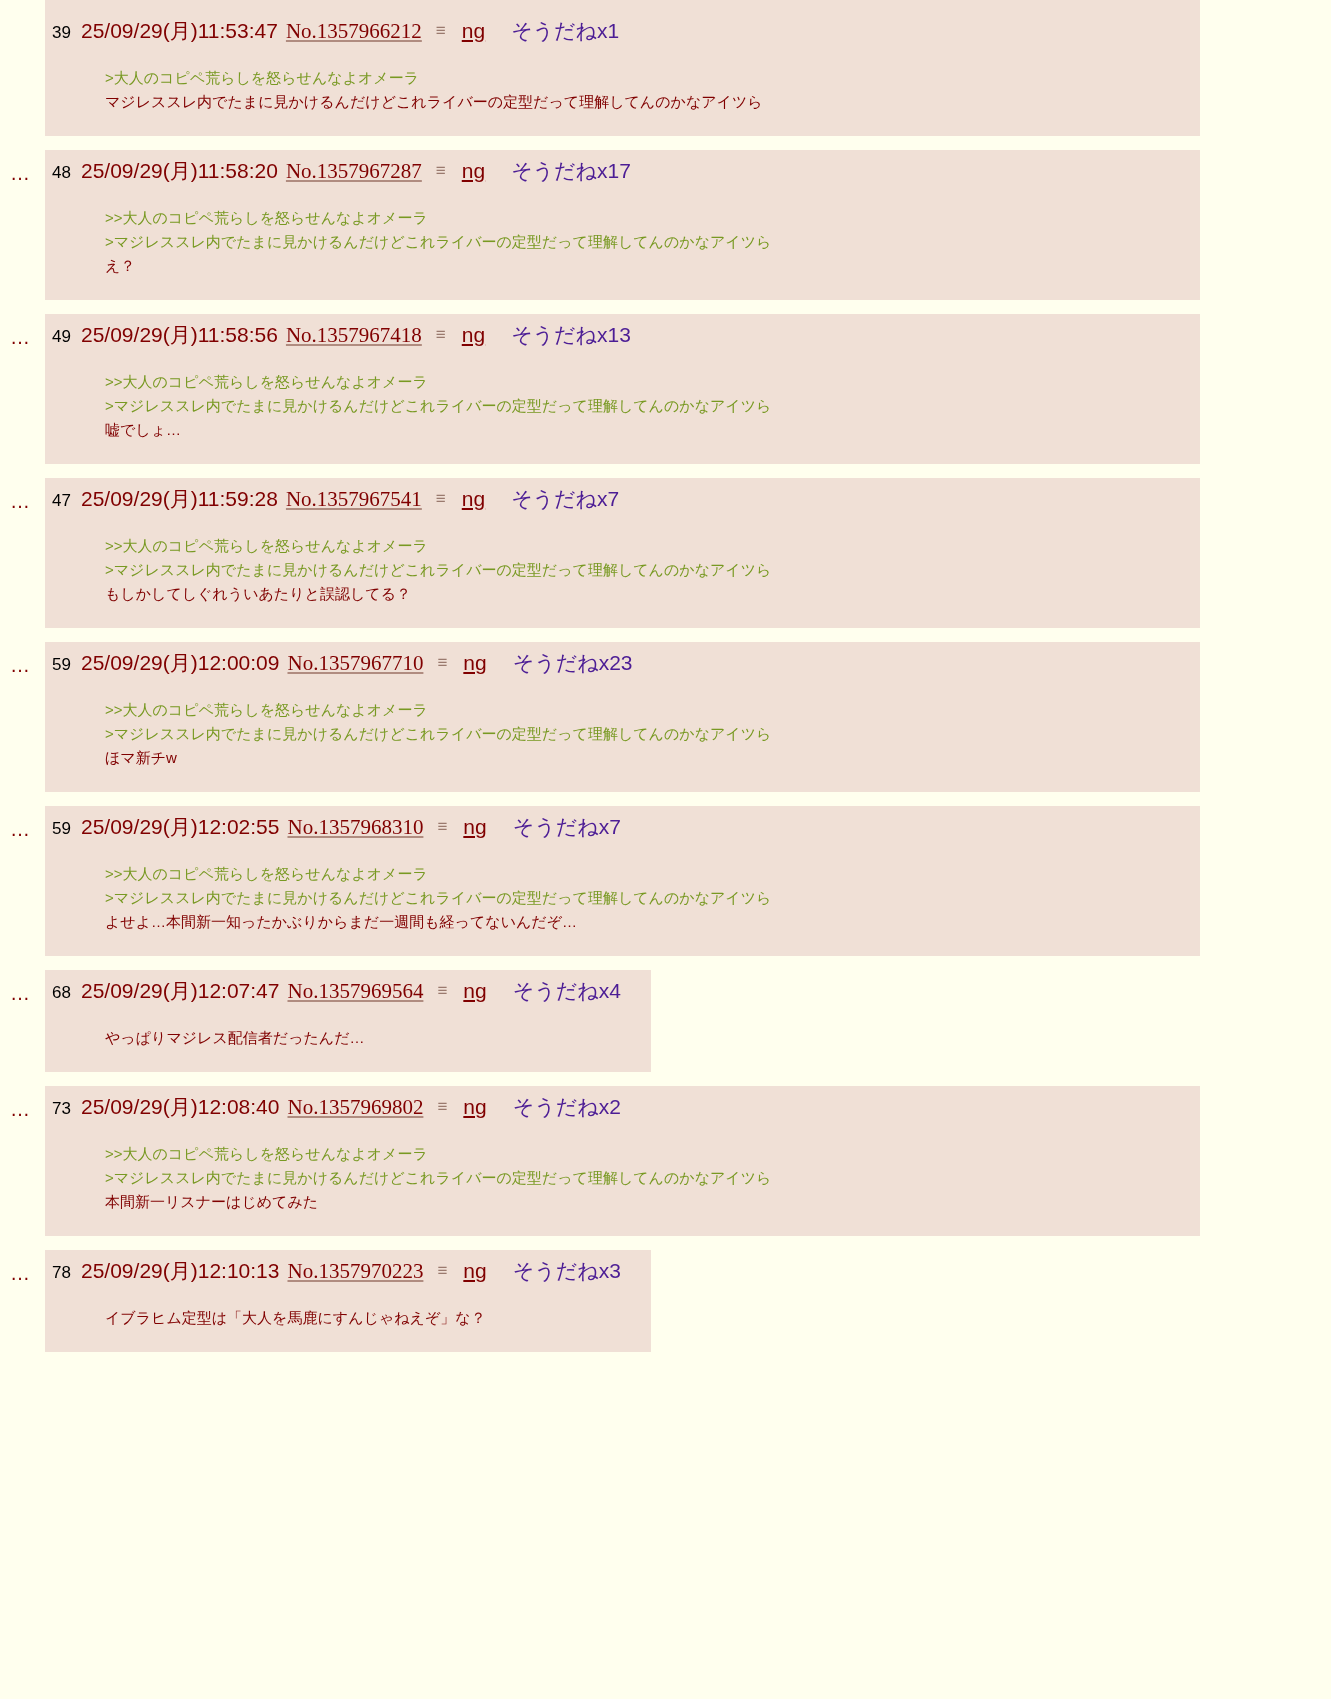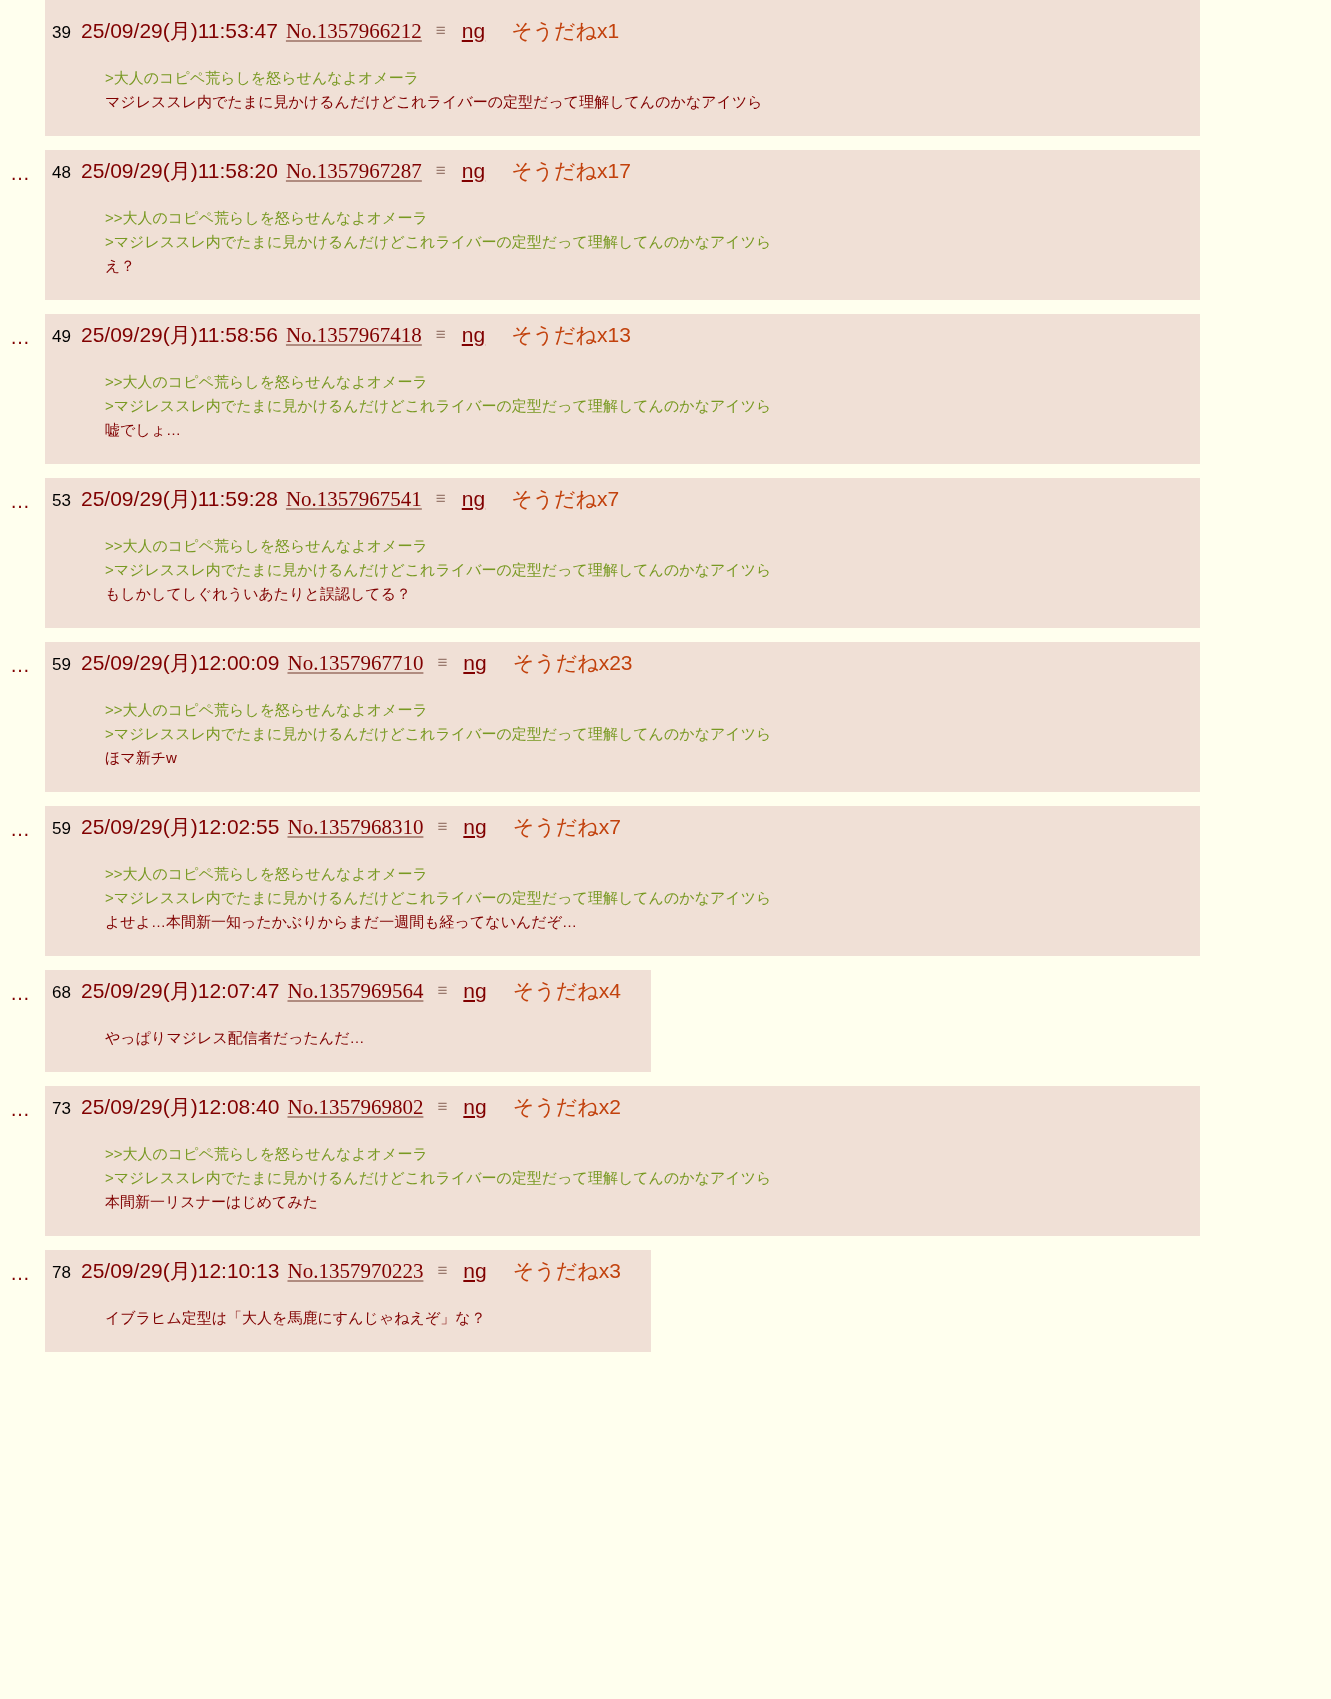--- a/index.html
+++ b/index.html
@@ -100,21 +100,21 @@
 
   .ng-link {
     padding-left: 16px;
     color: #800000;
     text-decoration: underline;
     cursor: pointer;
   }
 
   .soudane {
     padding-left: 26px;
-    color: #c2410c;
+    color: #4c1d95;
     cursor: pointer;
   }
 
   
   .body {
     padding: 18px 0 0 60px;
     line-height: 1.6;
     font-size: 15px;
     color: #800000;
     word-break: break-all;
@@ -171,21 +171,21 @@
           <div class="body">
             <span class="quote">&gt;&gt;大人のコピペ荒らしを怒らせんなよオメーラ</span>
             <span class="quote">&gt;マジレススレ内でたまに見かけるんだけどこれライバーの定型だって理解してんのかなアイツら</span>
             <span class="plain">嘘でしょ…</span>
           </div>
         </div>
       </div>
       <div class="post full">
         <span class="dots">…</span>
         <div class="post-inner">
-          <div class="hdr"><span class="resnum">53</span><span class="datetime">25/09/29(月)11:59:28</span><span class="postid">No.1357967541</span><span class="menu-icon">≡</span><span class="ng-link">ng</span><span class="soudane">そうだねx7</span></div>
+          <div class="hdr"><span class="resnum">47</span><span class="datetime">25/09/29(月)11:59:28</span><span class="postid">No.1357967541</span><span class="menu-icon">≡</span><span class="ng-link">ng</span><span class="soudane">そうだねx7</span></div>
           <div class="body">
             <span class="quote">&gt;&gt;大人のコピペ荒らしを怒らせんなよオメーラ</span>
             <span class="quote">&gt;マジレススレ内でたまに見かけるんだけどこれライバーの定型だって理解してんのかなアイツら</span>
             <span class="plain">もしかしてしぐれういあたりと誤認してる？</span>
           </div>
         </div>
       </div>
       <div class="post full">
         <span class="dots">…</span>
         <div class="post-inner">

